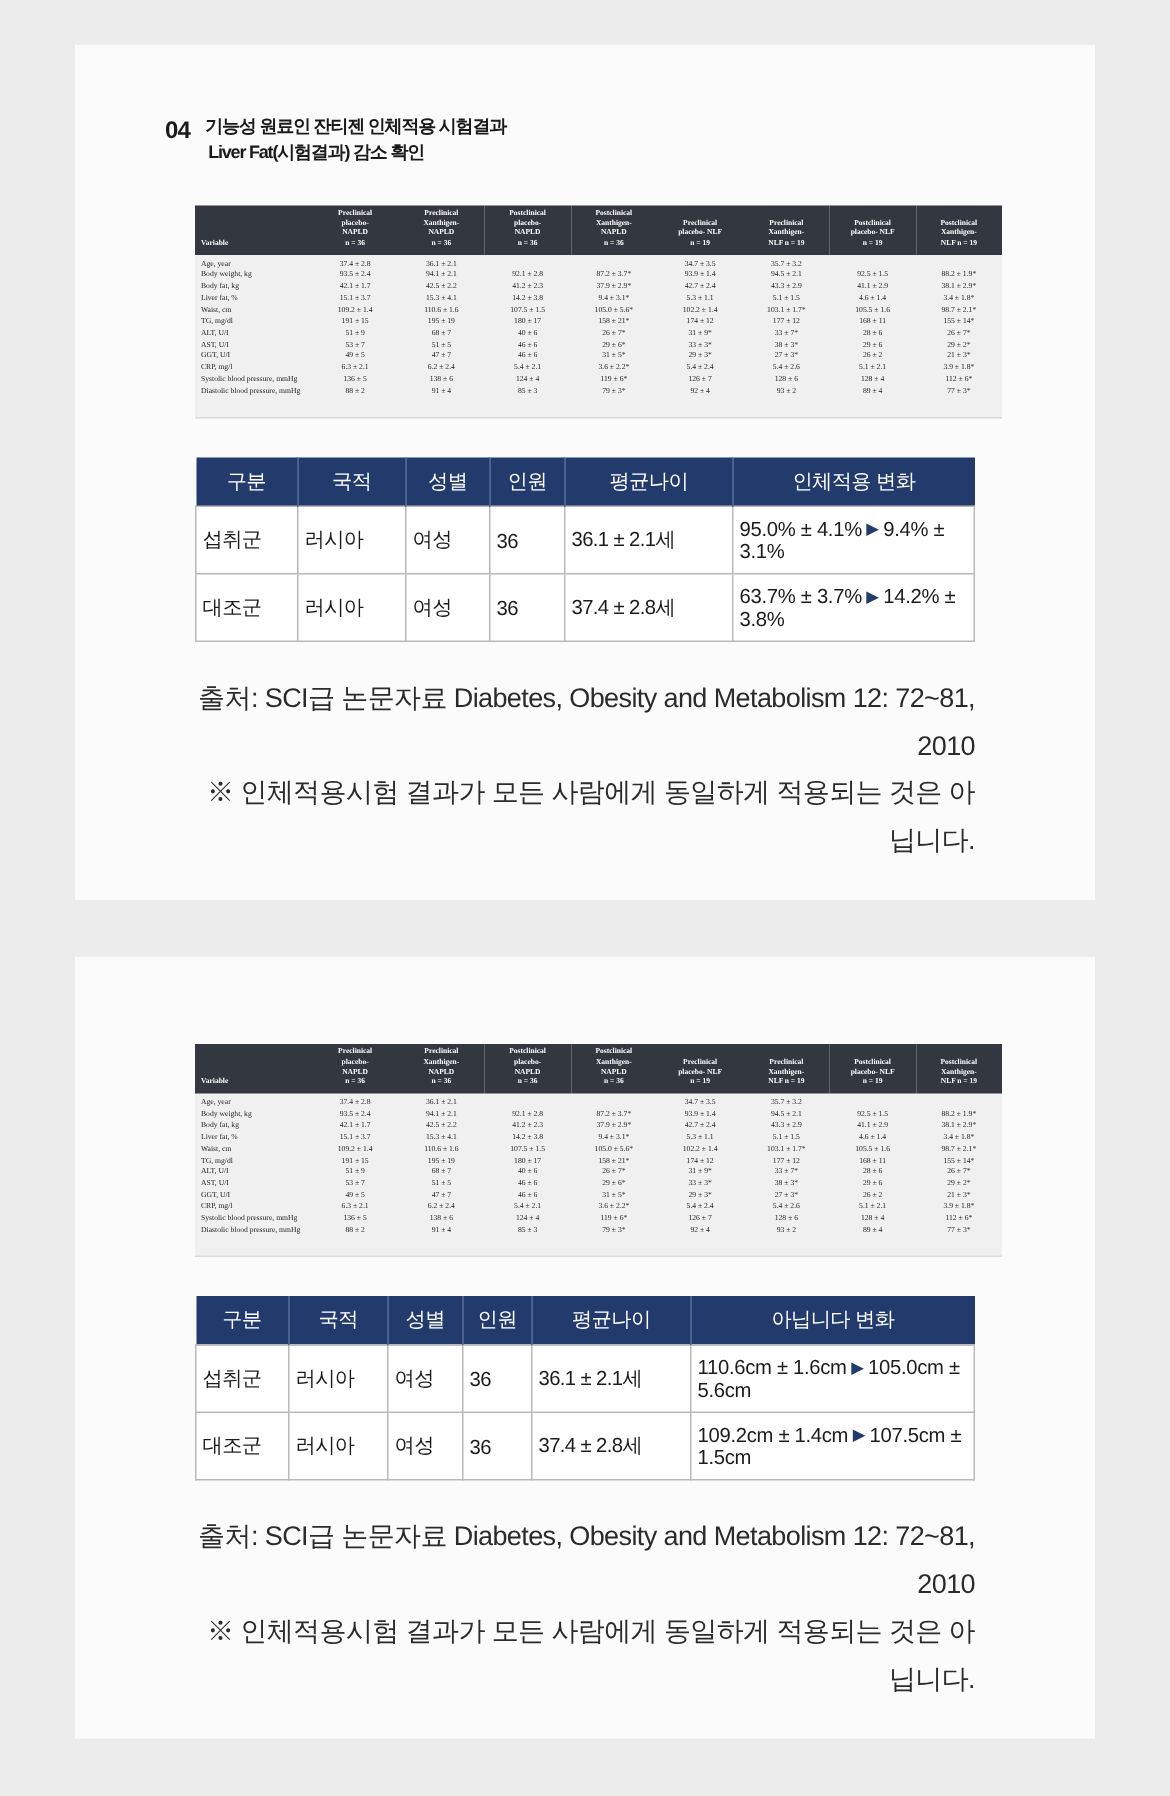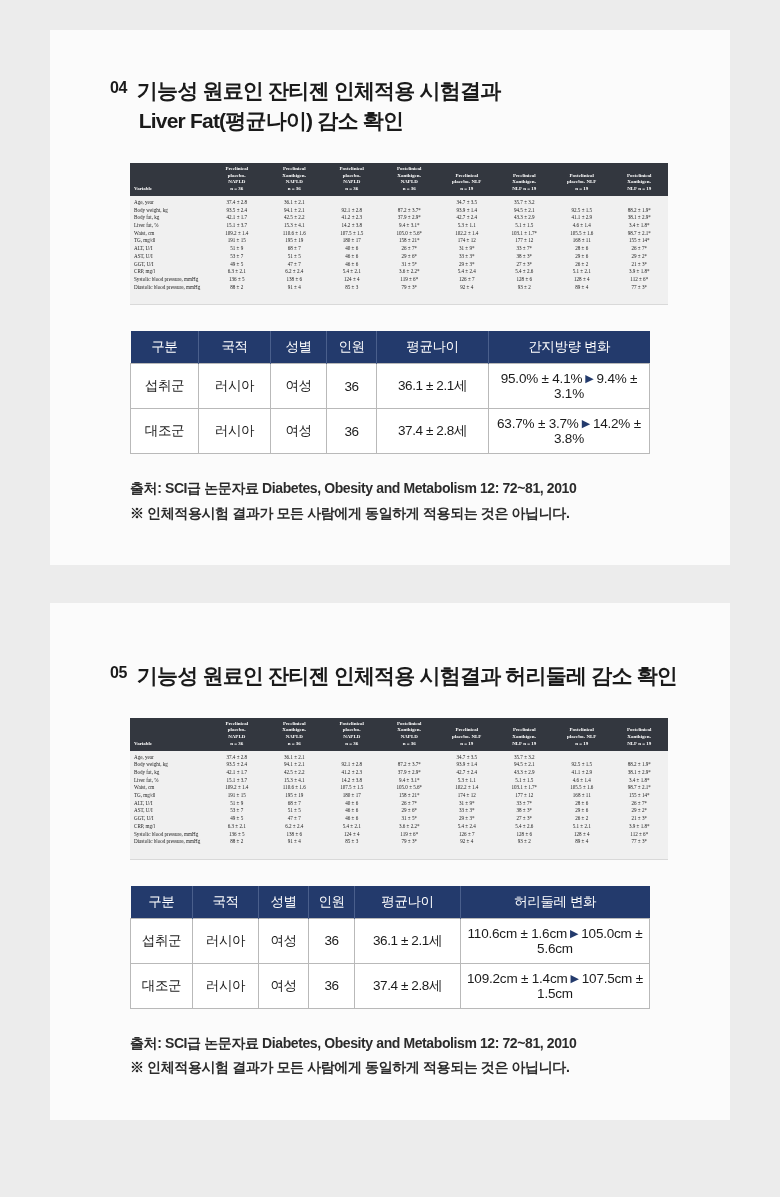--- a/index.html
+++ b/index.html
@@ -13,41 +13,41 @@
     width: 780px;
     min-height: 1197px;
     background: #ececec;
     padding: 30px 50px;
     display: flex;
     flex-direction: column;
     gap: 38px;
   }
   .card {
     background: #fbfbfb;
-    padding: 46px 40px 40px 40px;
+    padding: 46px 40px 24px 40px;
   }
   .card.second { padding-top: 58px; }
 
   
   .sec-head {
     display: flex;
     align-items: flex-start;
     gap: 10px;
     margin-left: 20px;
     margin-bottom: 26px;
   }
   .sec-num {
     font-size: 16px;
     font-weight: bold;
     color: #1a1a1a;
     letter-spacing: -0.5px;
     line-height: 1.45;
   }
   .sec-title {
-    font-size: 21px;
+    font-size: 12px;
     font-weight: bold;
     color: #1a1a1a;
     letter-spacing: -0.8px;
     line-height: 1.45;
   }
   .sec-title .l2 { display: block; padding-left: 2px; }
 
   
   .res-wrap {
     margin: 0 22px 0 40px;
@@ -109,56 +109,54 @@
     font-size: 13.5px;
     padding: 7px 4px;
     border-right: 1px solid #4a5f8c;
     text-align: center;
   }
   table.sum th:last-child { border-right: none; }
   table.sum td {
     background: #ffffff;
     border: 1px solid #b9b9b9;
     padding: 7px 4px;
-    text-align: center;
     font-size: 13.5px;
   }
   table.sum td.val { letter-spacing: -0.2px; }
   .arrow {
     display: inline-block;
     color: #233a6c;
     font-size: 11px;
     transform: translateY(-1px);
     padding: 0 3px;
   }
 
   
   .source {
     margin: 22px 40px 0 40px;
-    text-align: left;
-    font-size: 14px;
+    text-align: right;
+    font-size: 18px;
     color: #2b2b2b;
     letter-spacing: -0.4px;
     line-height: 1.75;
-    font-weight: bold;
   }
   .source .note { display: block; }
 </style>
 </head>
 <body>
 
 <div class="page">
 
   <div class="card">
 
     <div class="sec-head">
       <div class="sec-num">04</div>
       <div class="sec-title">
         <span>기능성 원료인 잔티젠 인체적용 시험결과</span>
-        <span class="l2">Liver Fat(평균나이) 감소 확인</span>
+        <span class="l2">Liver Fat(시험결과) 감소 확인</span>
       </div>
     </div>
 
     <div class="res-wrap">
       <table class="res">
         <thead>
           <tr>
             <th class="first">
               <span>Variable</span>
             </th>
@@ -348,21 +346,21 @@
 
     <div class="sum-wrap">
       <table class="sum">
         <thead>
           <tr>
             <th style="width:68px">구분</th>
             <th style="width:72px">국적</th>
             <th style="width:56px">성별</th>
             <th style="width:50px">인원</th>
             <th style="width:112px">평균나이</th>
-            <th>간지방량 변화</th>
+            <th>인체적용 변화</th>
           </tr>
         </thead>
         <tbody>
           <tr>
             <td>섭취군</td>
             <td>러시아</td>
             <td>여성</td>
             <td>36</td>
             <td>36.1 ± 2.1세</td>
             <td class="val">
@@ -384,26 +382,20 @@
     </div>
 
     <div class="source">
       <span>출처: SCI급 논문자료 Diabetes, Obesity and Metabolism 12: 72~81, 2010</span>
       <span class="note">※ 인체적용시험 결과가 모든 사람에게 동일하게 적용되는 것은 아닙니다.</span>
     </div>
   </div>
 
   <div class="card second">
 
-    <div class="sec-head">
-      <div class="sec-num">05</div>
-      <div class="sec-title">
-        <span>기능성 원료인 잔티젠 인체적용 시험결과 허리둘레 감소 확인</span>
-      </div>
-    </div>
 
     <div class="res-wrap">
       <table class="res">
         <thead>
           <tr>
             <th class="first">
               <span>Variable</span>
             </th>
             <th>
               <span>Preclinical</span><br>
@@ -591,21 +583,21 @@
 
     <div class="sum-wrap">
       <table class="sum">
         <thead>
           <tr>
             <th style="width:62px">구분</th>
             <th style="width:66px">국적</th>
             <th style="width:50px">성별</th>
             <th style="width:46px">인원</th>
             <th style="width:106px">평균나이</th>
-            <th>허리둘레 변화</th>
+            <th>아닙니다 변화</th>
           </tr>
         </thead>
         <tbody>
           <tr>
             <td>섭취군</td>
             <td>러시아</td>
             <td>여성</td>
             <td>36</td>
             <td>36.1 ± 2.1세</td>
             <td class="val">

